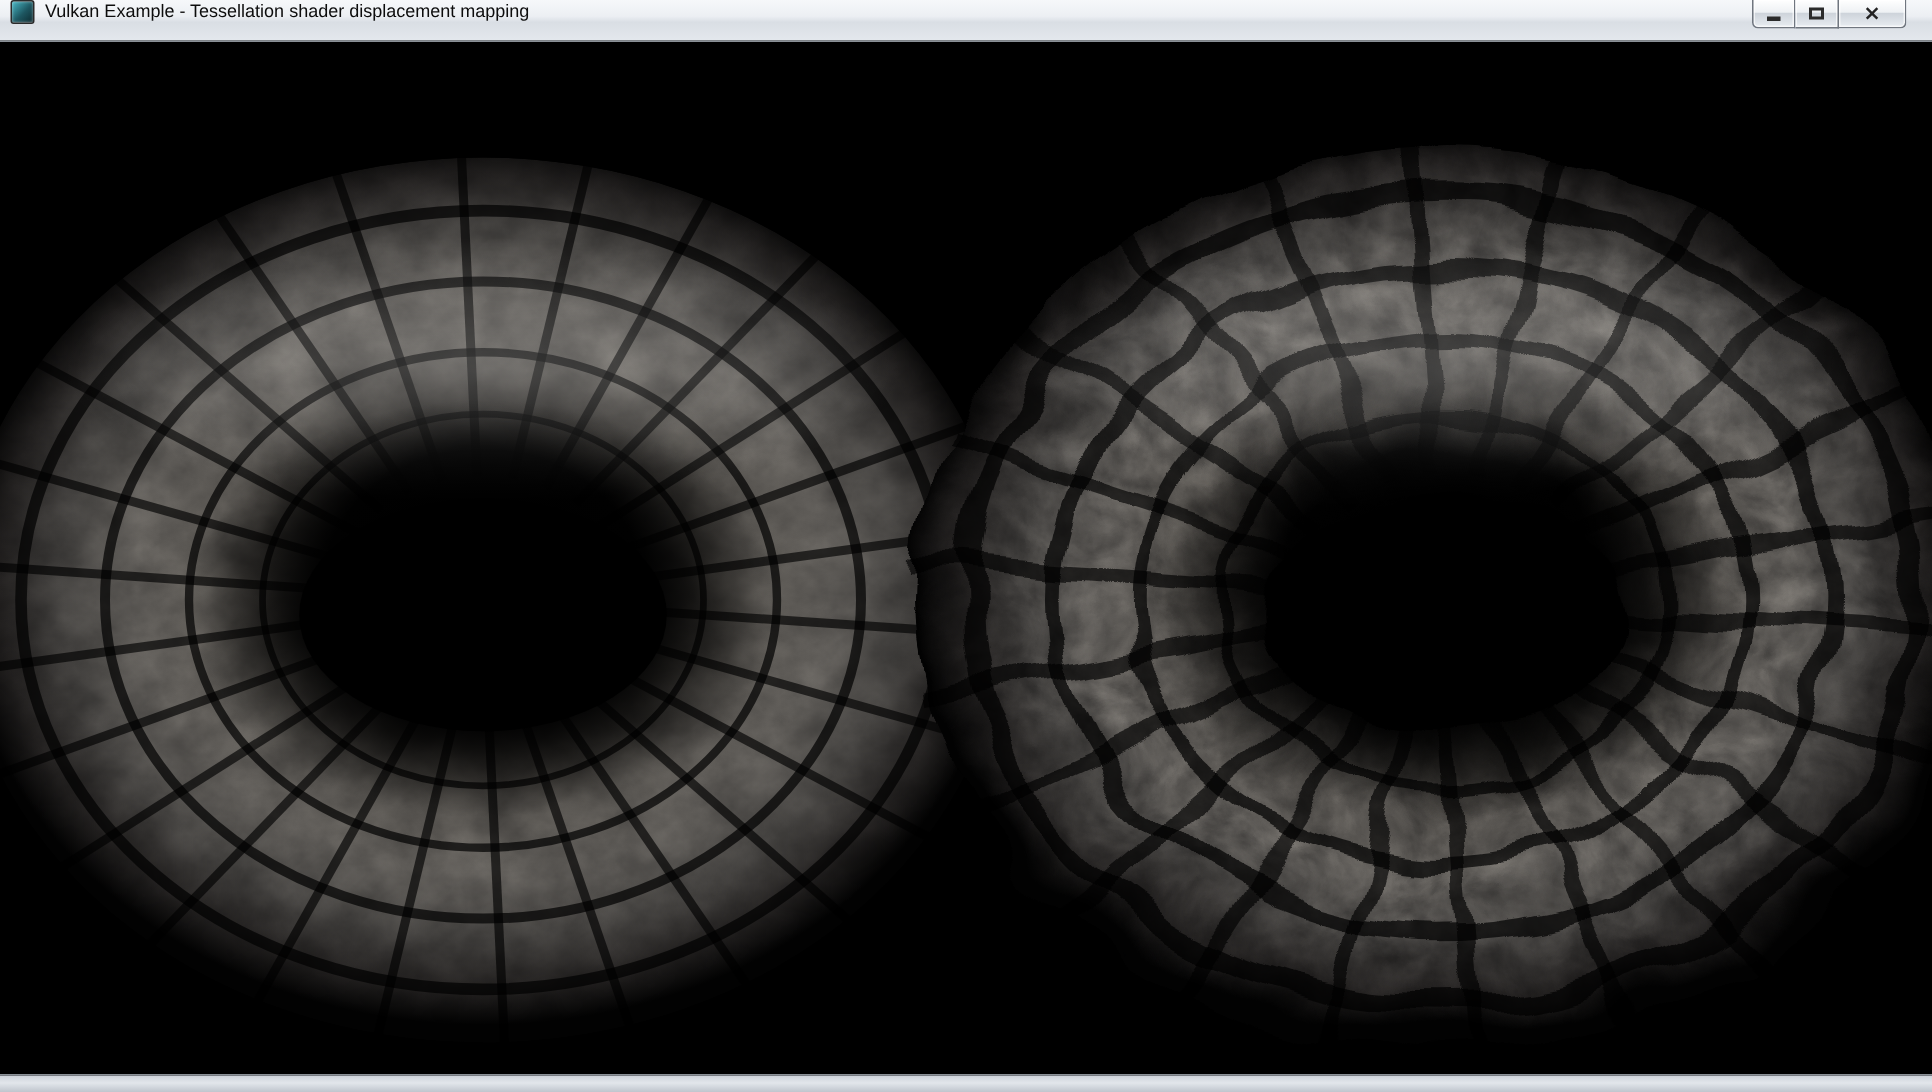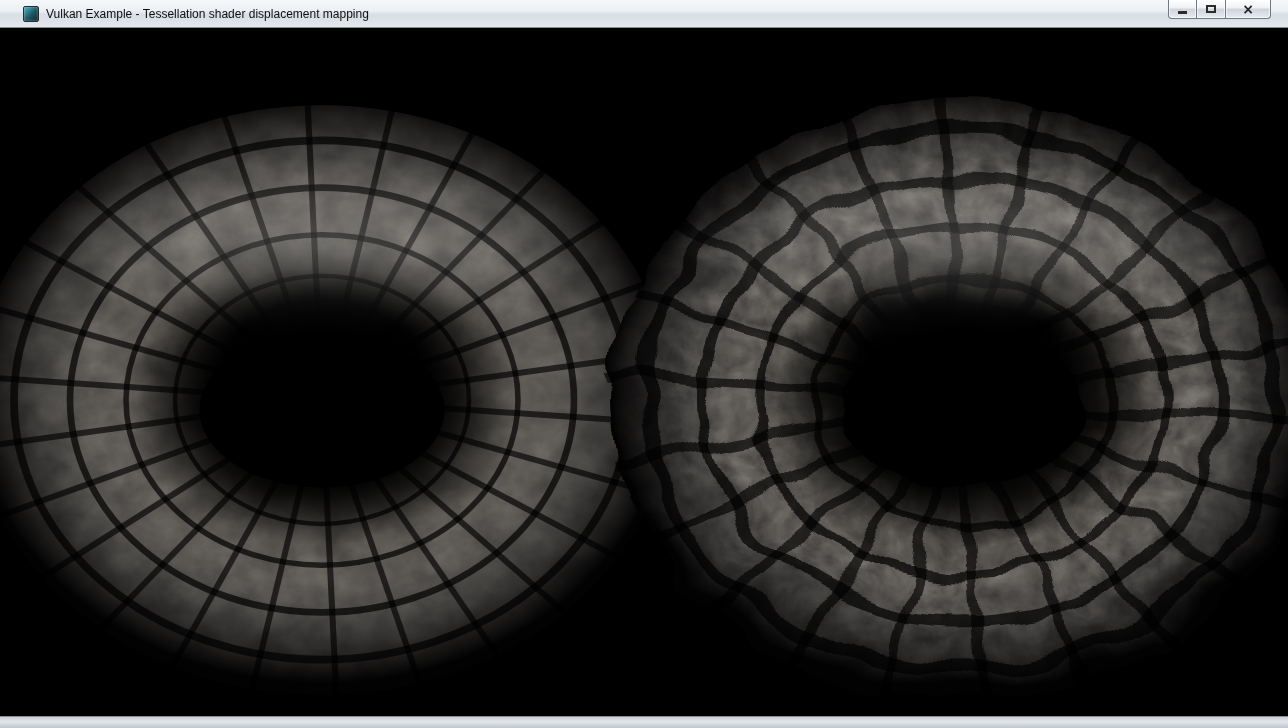--- a/index.html
+++ b/index.html
@@ -5,21 +5,21 @@
   * { margin:0; padding:0; box-sizing:border-box; }
   html,body { width:1288px; height:728px; overflow:hidden; background:#000; }
   .window {
     width:1288px; height:728px; display:flex; flex-direction:column;
     font-family:"Liberation Sans", sans-serif;
   }
   .titlebar {
     height:28px; flex:0 0 28px; position:relative;
     background:linear-gradient(180deg,#f6f8fa 0%,#eceff3 40%,#d9dee4 55%,#e4e8ed 100%);
     border-bottom:1px solid #8a9097;
-    display:flex; align-items:center; padding-left:23px;
+    display:flex; align-items:flex-start; padding-left:7px;
   }
   .app-icon {
     width:16px; height:16px; margin-right:7px; flex:0 0 16px;
     background:linear-gradient(135deg,#49b8c6 0%,#1d5660 55%,#0d2a30 100%);
     border:1px solid #2a2a2a; border-radius:2px;
     box-shadow: inset 0 0 2px rgba(255,255,255,.5);
   }
   .title { font-size:12px; color:#0d0d0d; white-space:nowrap; }
   .controls { position:absolute; top:0; right:17px; display:flex; }
   .ctrl {

